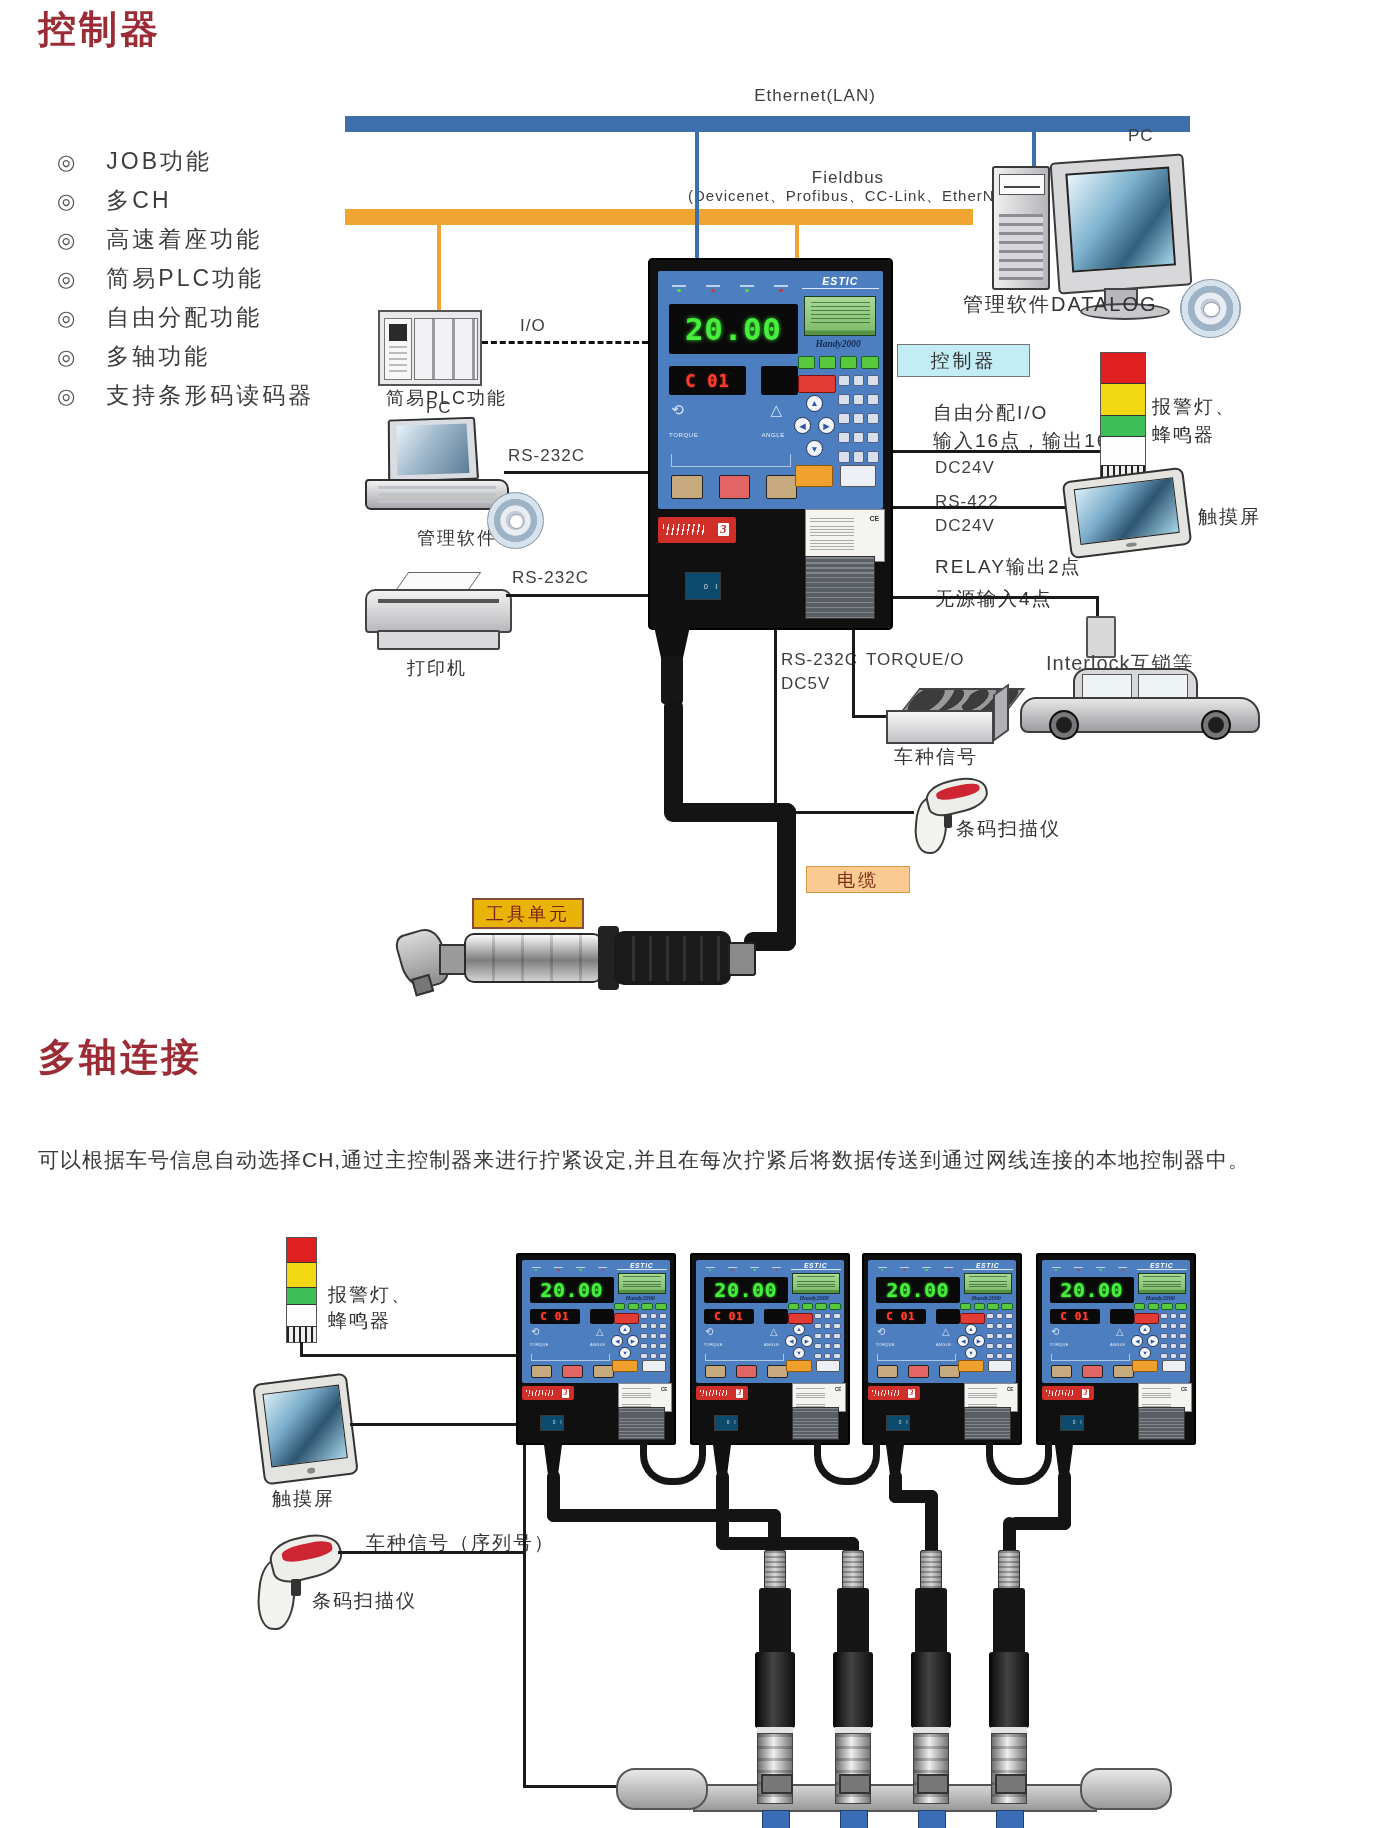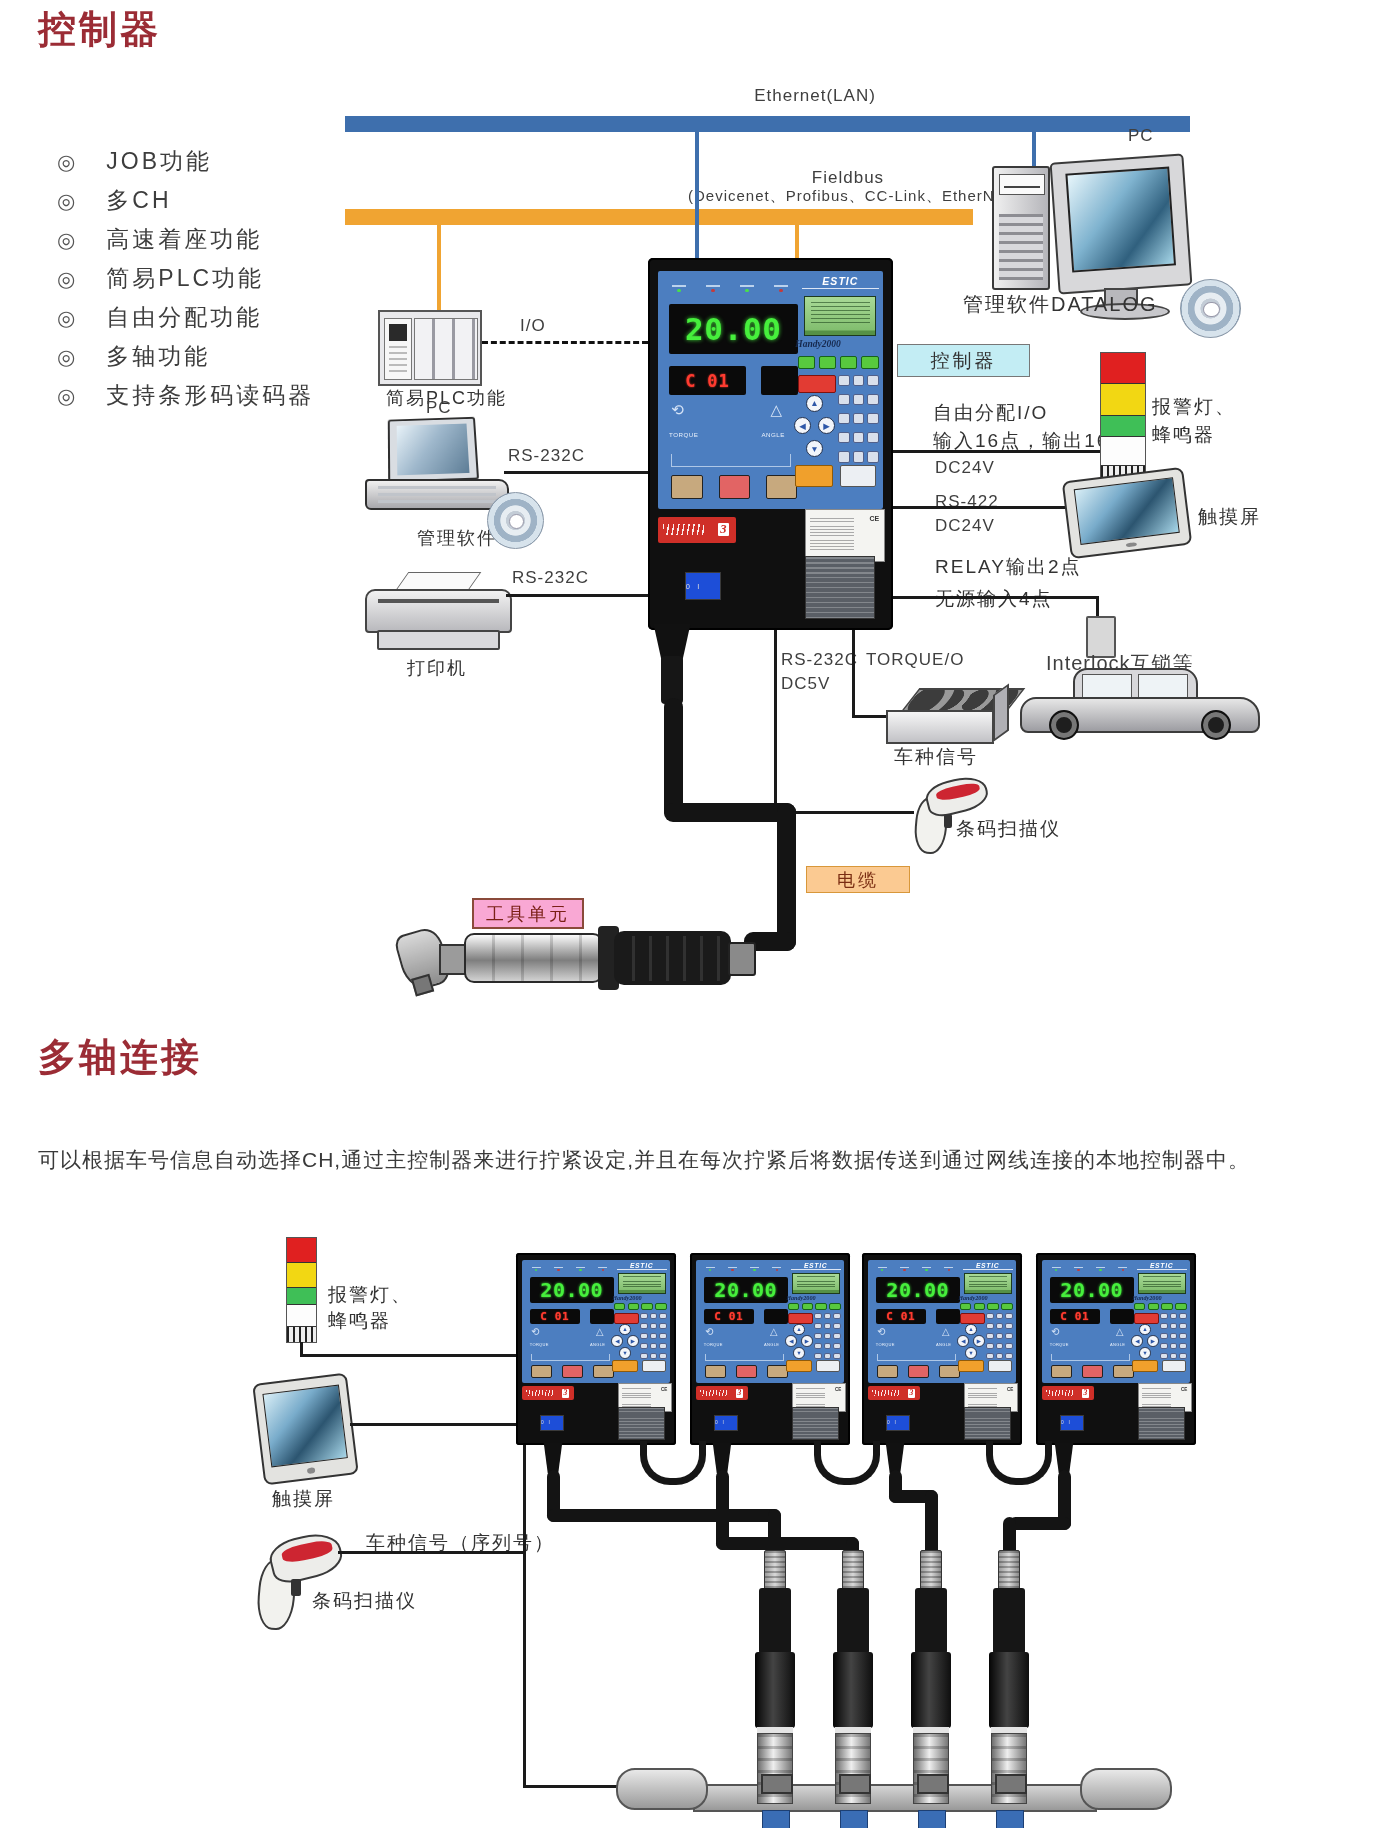--- a/index.html
+++ b/index.html
@@ -34,21 +34,21 @@
   .ctrl .glbl{font-size:.62em;color:#e8f0fb;letter-spacing:.08em}
   .ctrl .brk{position:absolute;left:6%;top:77%;width:52%;height:5%;border:1px solid #cfe0f5;border-top:none;opacity:.75}
   .ctrl .sq{position:absolute;top:85.5%;width:13%;height:9.5%;border:1px solid #222;border-radius:2px;background:#c7a97e}
   .ctrl .sq.s2{background:#e26464}
   .ctrl .brand{position:absolute;right:2%;top:1.5%;width:34%;text-align:center;font-style:italic;font-weight:bold;
                font-size:1.05em;color:#fff;letter-spacing:.1em;border-bottom:.12em solid #dce6f5;padding-bottom:.1em}
   .ctrl .lcd{position:absolute;left:65%;top:10.5%;width:31%;height:16%;border:1px solid #1d3a1d;
              background:linear-gradient(#a9da97,#7cba69);box-shadow:inset 0 -0.45em 0 #569146}
   .ctrl .lcd::before{content:"";position:absolute;left:8%;top:12%;width:84%;height:55%;
              background:repeating-linear-gradient(180deg,rgba(20,60,20,.55) 0 .13em,transparent .13em .4em)}
-  .ctrl .script{position:absolute;left:61%;top:28.5%;width:38%;font-family:"Liberation Serif",serif;
+  .ctrl .script{position:absolute;left:61%;top:28.5%;width:38%;text-align:center;font-family:"Liberation Serif",serif;
              font-style:italic;font-weight:bold;font-size:.95em;color:#16294e}
   .ctrl .gkeys{position:absolute;left:62%;top:35.5%;width:36%;height:5.5%;display:flex;gap:5%}
   .ctrl .gkeys i{flex:1;background:#58c93e;border:1px solid #17611c;border-radius:2px}
   .ctrl .rkey{position:absolute;left:62%;top:43.5%;width:16%;height:7%;background:#e23b33;border:1px solid #7e120f;border-radius:2px}
   .ctrl .pad{position:absolute;left:80%;top:43.5%;width:18%;height:37%;display:grid;grid-template-columns:repeat(3,1fr);gap:9% 7%}
   .ctrl .pad i{background:#d9e0ec;border:1px solid #51608a;border-radius:2px}
   .ctrl .nav{position:absolute;left:60.5%;top:52%;width:19%;height:28%}
   .ctrl .nav i{position:absolute;width:1.75em;height:1.75em;border-radius:50%;background:#f2f5fa;border:1px solid #24324e;
                color:#2e57a8;display:flex;align-items:center;justify-content:center;font-size:.85em;font-weight:bold}
   .ctrl .nav .nu{left:28%;top:0}.ctrl .nav .nl{left:0;top:34%}.ctrl .nav .nr{left:56%;top:34%}.ctrl .nav .nd{left:28%;top:68%}
@@ -59,22 +59,22 @@
   .ctrl .badge::before{content:"";position:absolute;left:7%;top:30%;width:52%;height:42%;
                background:repeating-linear-gradient(100deg,#fff 0 .14em,transparent .14em .5em);opacity:.9}
   .ctrl .badge b{background:#fff;color:#cf2f28;font-family:"Liberation Serif",serif;font-style:italic;
                font-weight:bold;font-size:1.25em;line-height:1;padding:.04em .18em;border-radius:1px}
   .ctrl .cert1{position:absolute;left:64%;top:67.5%;width:28%;height:11%;background:#f4f4f1;border:1px solid #888;
                font-weight:bold;font-size:.7em;color:#333;display:flex;align-items:flex-start;justify-content:flex-end;padding:2%}
   .ctrl .cert1::before{content:"";position:absolute;left:6%;top:15%;width:55%;height:70%;
                background:repeating-linear-gradient(180deg,#aaa 0 .12em,transparent .12em .4em)}
   .ctrl .cert2{position:absolute;left:64%;top:80%;width:28%;height:16.5%;border:1px solid #333;
                background:#5a5f66 repeating-linear-gradient(180deg,rgba(255,255,255,.25) 0 .15em,transparent .15em .5em)}
-  .ctrl .pwr{position:absolute;left:15%;top:84.5%;width:14%;height:7%;background:#1d4ed8;border:1px solid #3a3a3a;
-             display:flex;align-items:center;justify-content:flex-start}
+  .ctrl .pwr{position:absolute;left:15%;top:84.5%;width:14%;height:7%;background:#0c4a6e;border:1px solid #3a3a3a;
+             display:flex;align-items:center;justify-content:flex-end}
   .ctrl .pwr span{color:#ddd;font-size:.75em;letter-spacing:.35em}
 
   
   .tower{width:100%;height:100%;border:1px solid #555;display:flex;flex-direction:column;box-sizing:border-box}
   .tower i{width:100%;border-bottom:1px solid #333;box-sizing:border-box}
   .tower .t-red{height:24%;background:#e02020}
   .tower .t-yel{height:24%;background:#f2d713}
   .tower .t-grn{height:16%;background:#3fbf57}
   .tower .t-wht{height:22%;background:#fdfdfd}
   .tower .t-base{height:14%;border:none;background:repeating-linear-gradient(90deg,#222 0 2px,#eee 2px 6px)}
@@ -403,21 +403,21 @@
 <div class="a zh" style="left:956px;top:816px">条码扫描仪</div>
 
 <div class="a plug" style="left:650px;top:624px;width:44px;height:36px"></div>
 <div class="a" style="left:661px;top:656px;width:22px;height:48px;background:#161616;border-radius:4px"></div>
 <div class="a cable" style="left:664px;top:698px;width:19px;height:122px"></div>
 <div class="a cable" style="left:664px;top:803px;width:132px;height:19px"></div>
 <div class="a cable" style="left:777px;top:803px;width:19px;height:148px"></div>
 <div class="a cable" style="left:744px;top:932px;width:52px;height:19px"></div>
 <div class="a tagbox" style="left:806px;top:866px;width:102px;height:25px;background:#fbca92;border:1px solid #d8973a;color:#7a2d12;font-size:18px">电缆</div>
 
-<div class="a tagbox" style="left:472px;top:898px;width:108px;height:27px;background:#f9a8d4;border:2px solid #8a4a3a;color:#7a2016;font-size:18px">工具单元</div>
+<div class="a tagbox" style="left:472px;top:898px;width:108px;height:27px;background:#eab308;border:2px solid #8a4a3a;color:#7a2016;font-size:18px">工具单元</div>
 <div class="a htool" style="left:400px;top:916px;width:356px;height:86px">
   <i class="ht-head"></i>
     <i class="ht-neck"></i>
   <i class="ht-silver"></i>
     <i class="ht-collar"></i>
   <i class="ht-grip"></i>
     <i class="ht-cap"></i>
 </div>
 
 <div class="a h1" style="left:38px;top:1036px">多轴连接</div>

